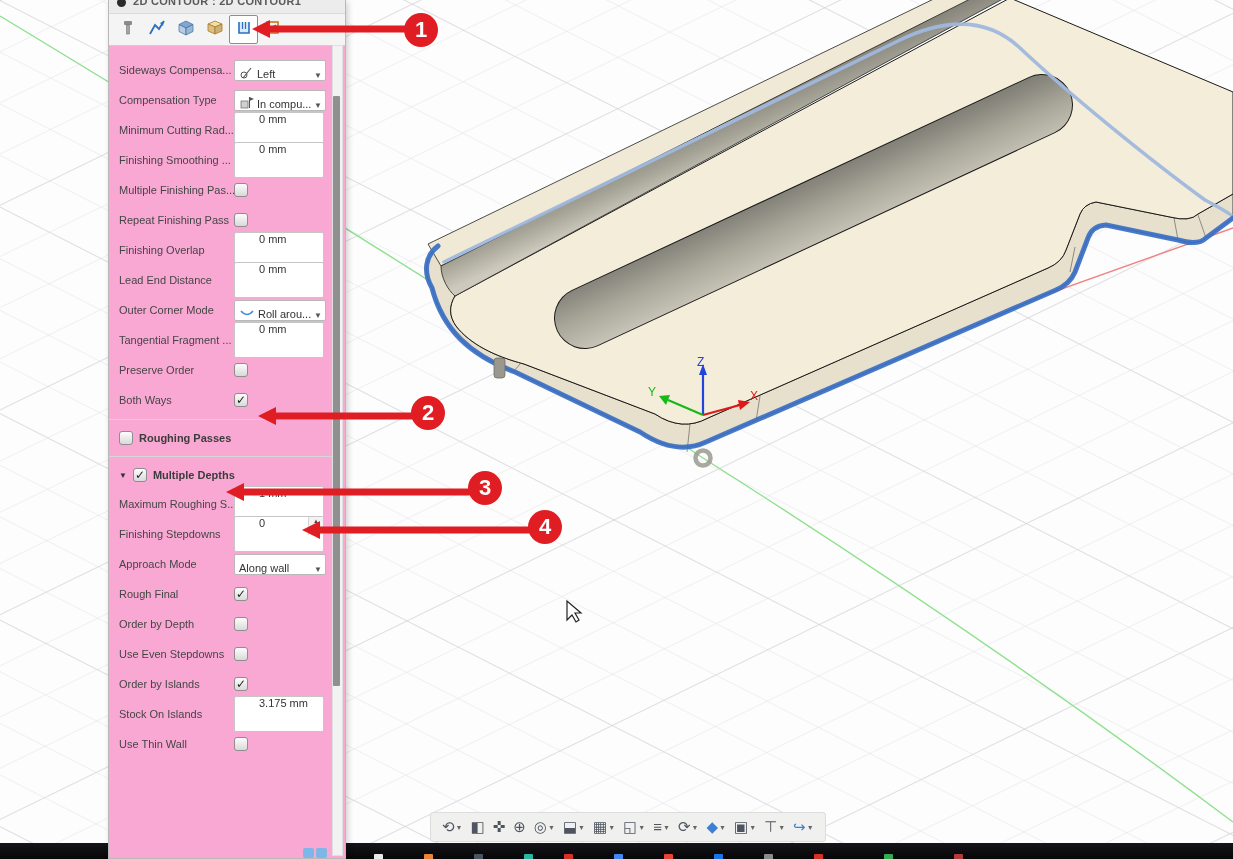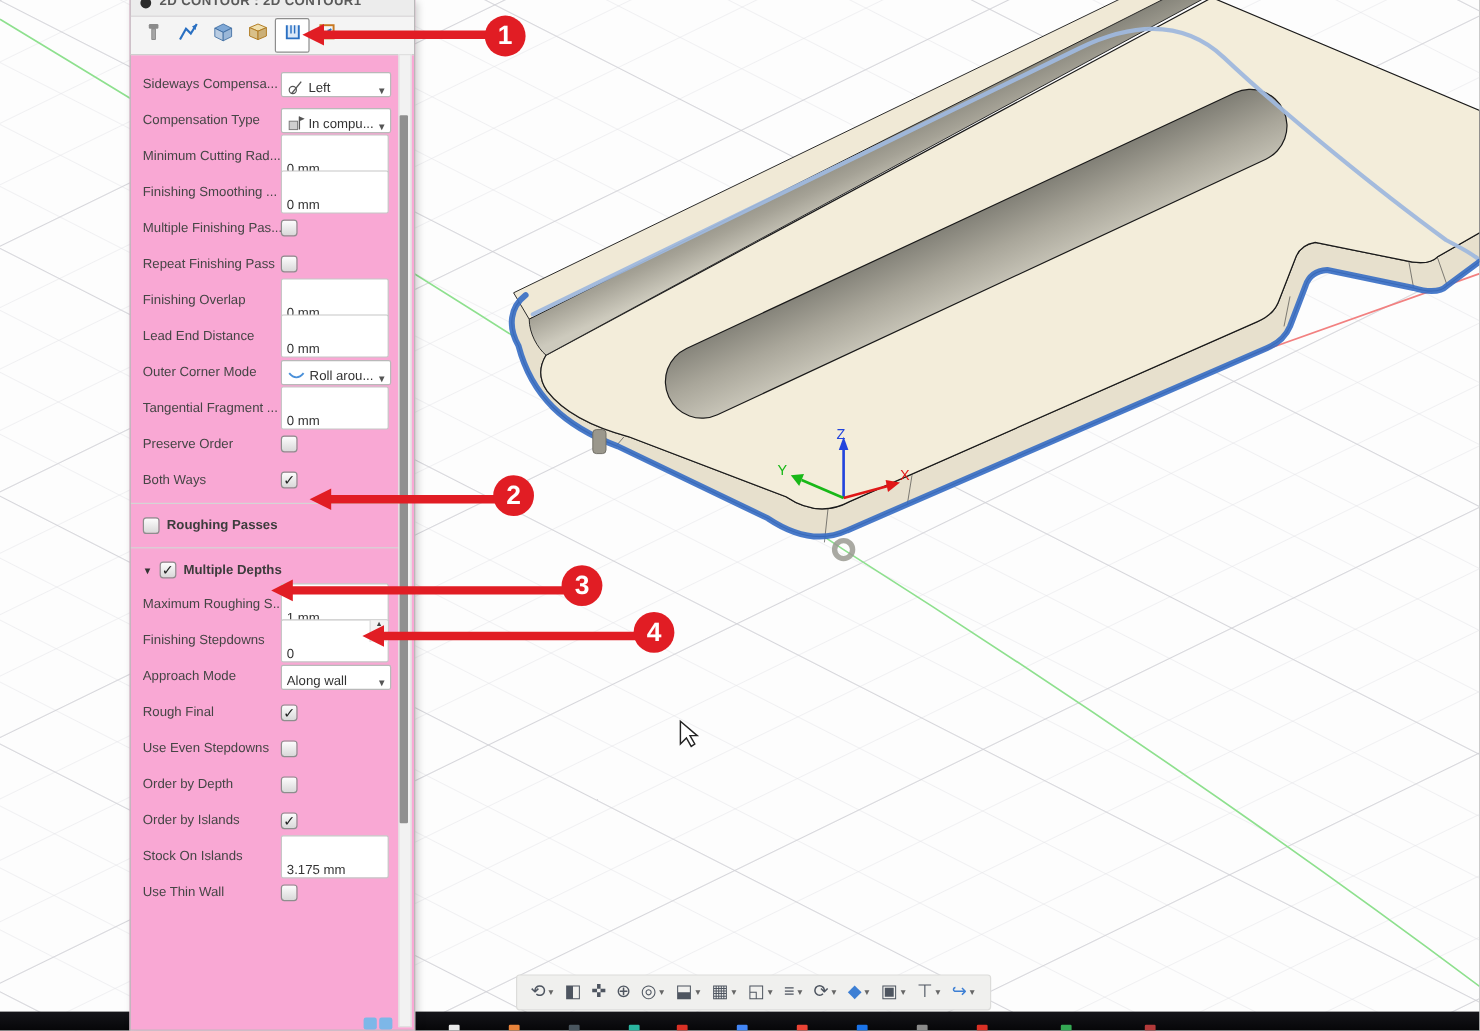--- a/index.html
+++ b/index.html
@@ -22,21 +22,21 @@
   #panel-title{height:13px;overflow:hidden;position:relative;background:#ececec;border-bottom:1px solid #dadada;}
   #panel-title .dot{position:absolute;left:8px;top:-2px;width:9px;height:9px;border-radius:50%;background:#2b2b2b;}
   #panel-title .ttext{position:absolute;left:24px;top:-5px;font-size:11px;font-weight:bold;color:#5a5a5a;letter-spacing:.3px;white-space:nowrap;}
   #tabs{height:31px;background:#f4f4f4;border-bottom:1px solid #cfcfcf;display:flex;align-items:center;padding-left:4px;}
   .tab{width:27px;height:27px;display:flex;align-items:center;justify-content:center;border:1px solid transparent;border-radius:2px;cursor:pointer;}
   .tab.selected{background:#fff;border-color:#8d8d8d;}
   #panel-rows{position:absolute;left:0;top:59px;width:228px;bottom:0;overflow:hidden;}
   .prow{display:flex;align-items:center;height:22px;margin:0 0 8px 10px;}
   .plabel{width:115px;font-size:11px;color:#454545;white-space:nowrap;overflow:hidden;flex:none;}
   .inp{width:90px;height:36px;background:#fff;border:1px solid #c6c6c6;border-radius:2px;
-       font-size:11px;color:#333;display:flex;align-items:flex-end;padding-left:4px;box-sizing:border-box;flex:none;}
+       font-size:11px;color:#333;display:flex;align-items:flex-start;padding-left:24px;box-sizing:border-box;flex:none;}
   .dd{width:92px;height:21px;background:#fff;border:1px solid #b9b9b9;border-radius:2px;display:flex;
       align-items:flex-end;padding:0 3px 0 4px;box-sizing:border-box;font-size:11px;color:#333;flex:none;cursor:pointer;}
   .dd .ddtext{flex:1;white-space:nowrap;overflow:hidden;}
   .dd .caret{font-size:8px;color:#555;margin-left:2px;}
   .ddicon{margin-right:3px;display:flex;}
   .cb{width:14px;height:14px;border:1px solid #8e8e8e;border-radius:3px;background:linear-gradient(180deg,#fdfdfd,#d9d9d9);
       display:flex;align-items:center;justify-content:center;font-size:12px;color:#222;cursor:pointer;box-sizing:border-box;line-height:1;}
   .spin-wrap{position:relative;width:90px;flex:none;}
   .spin-wrap .inp{width:90px;}
   .spinbtns{position:absolute;right:1px;top:1px;width:14px;height:18px;display:flex;flex-direction:column;border-left:1px solid #d5d5d5;}
@@ -390,25 +390,25 @@
           <div class="dd">
             <span class="ddtext">Along wall</span>
             <span class="caret">▼</span>
           </div>
         </div>
         <div class="prow">
           <div class="plabel">Rough Final</div>
           <div class="cb">✓</div>
         </div>
         <div class="prow">
+          <div class="plabel">Order by Depth</div>
+          <div class="cb"></div>
+        </div>
+        <div class="prow">
           <div class="plabel">Use Even Stepdowns</div>
-          <div class="cb"></div>
-        </div>
-        <div class="prow">
-          <div class="plabel">Order by Depth</div>
           <div class="cb"></div>
         </div>
         <div class="prow">
           <div class="plabel">Order by Islands</div>
           <div class="cb">✓</div>
         </div>
         <div class="prow">
           <div class="plabel">Stock On Islands</div>
           <div class="inp">
             <span>3.175 mm</span>

